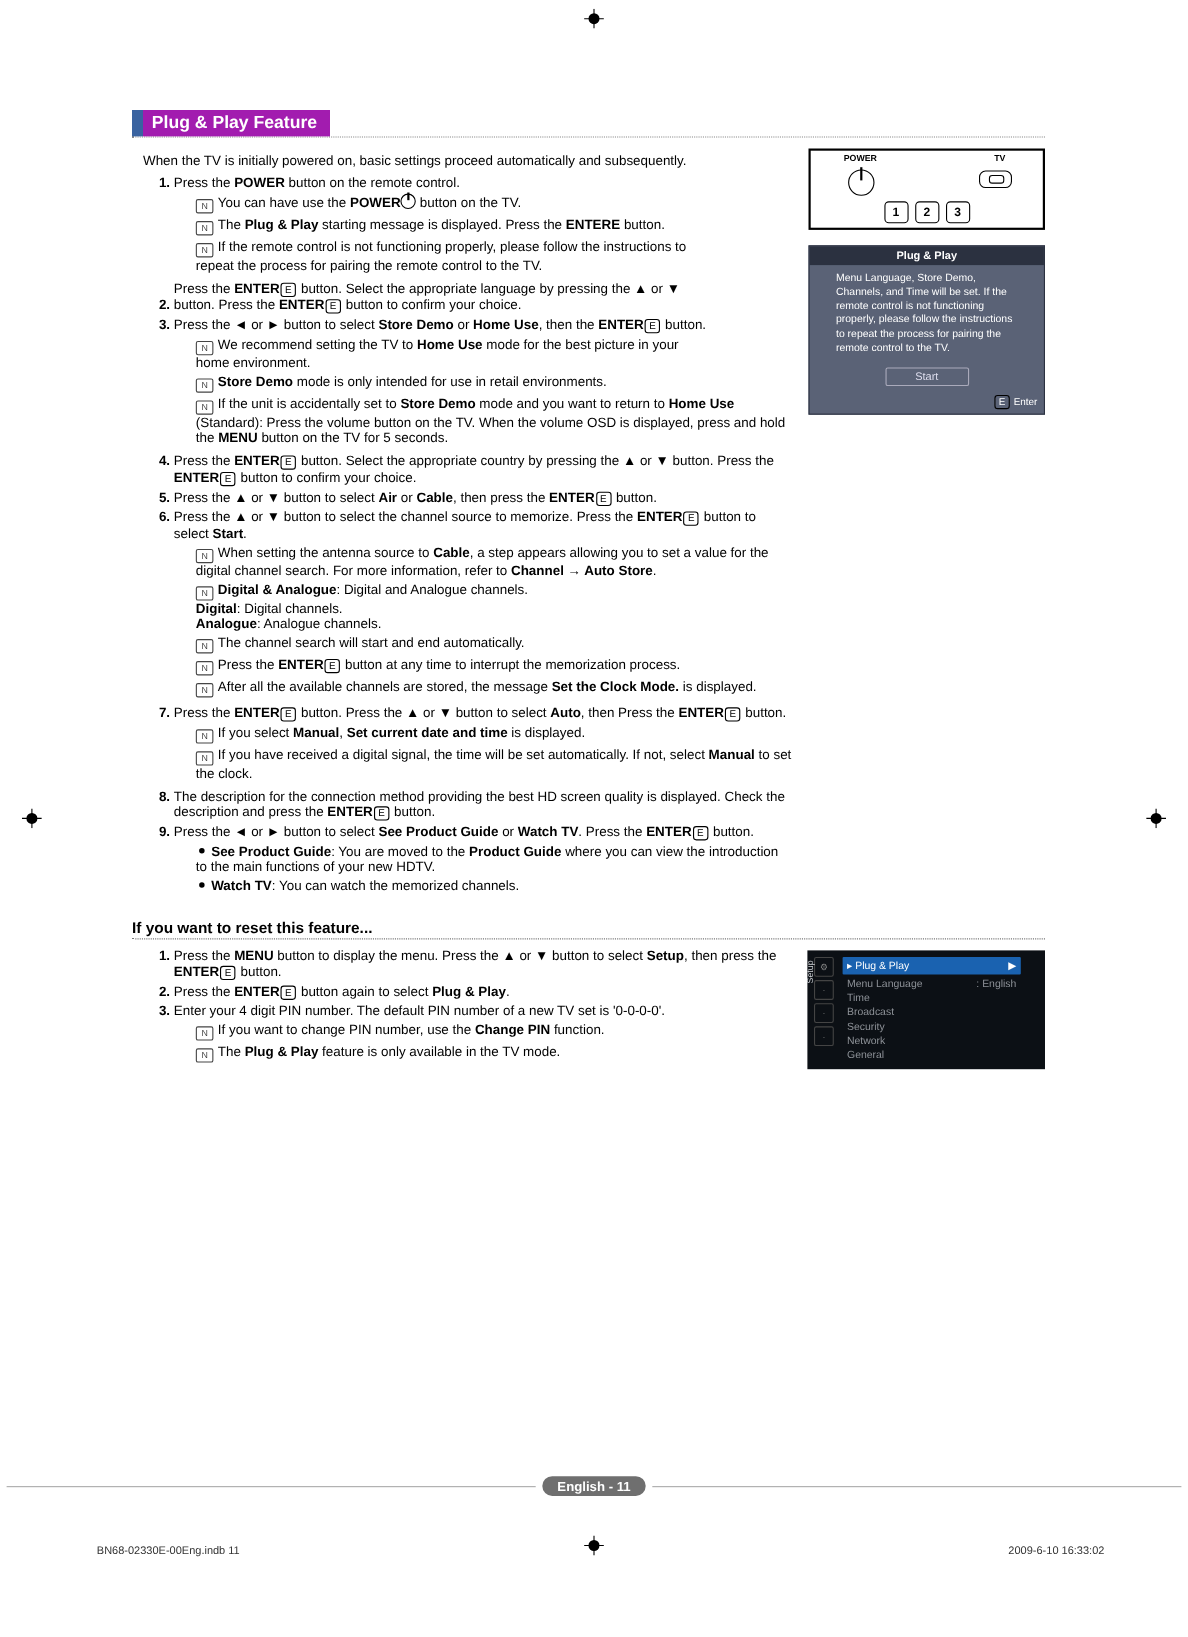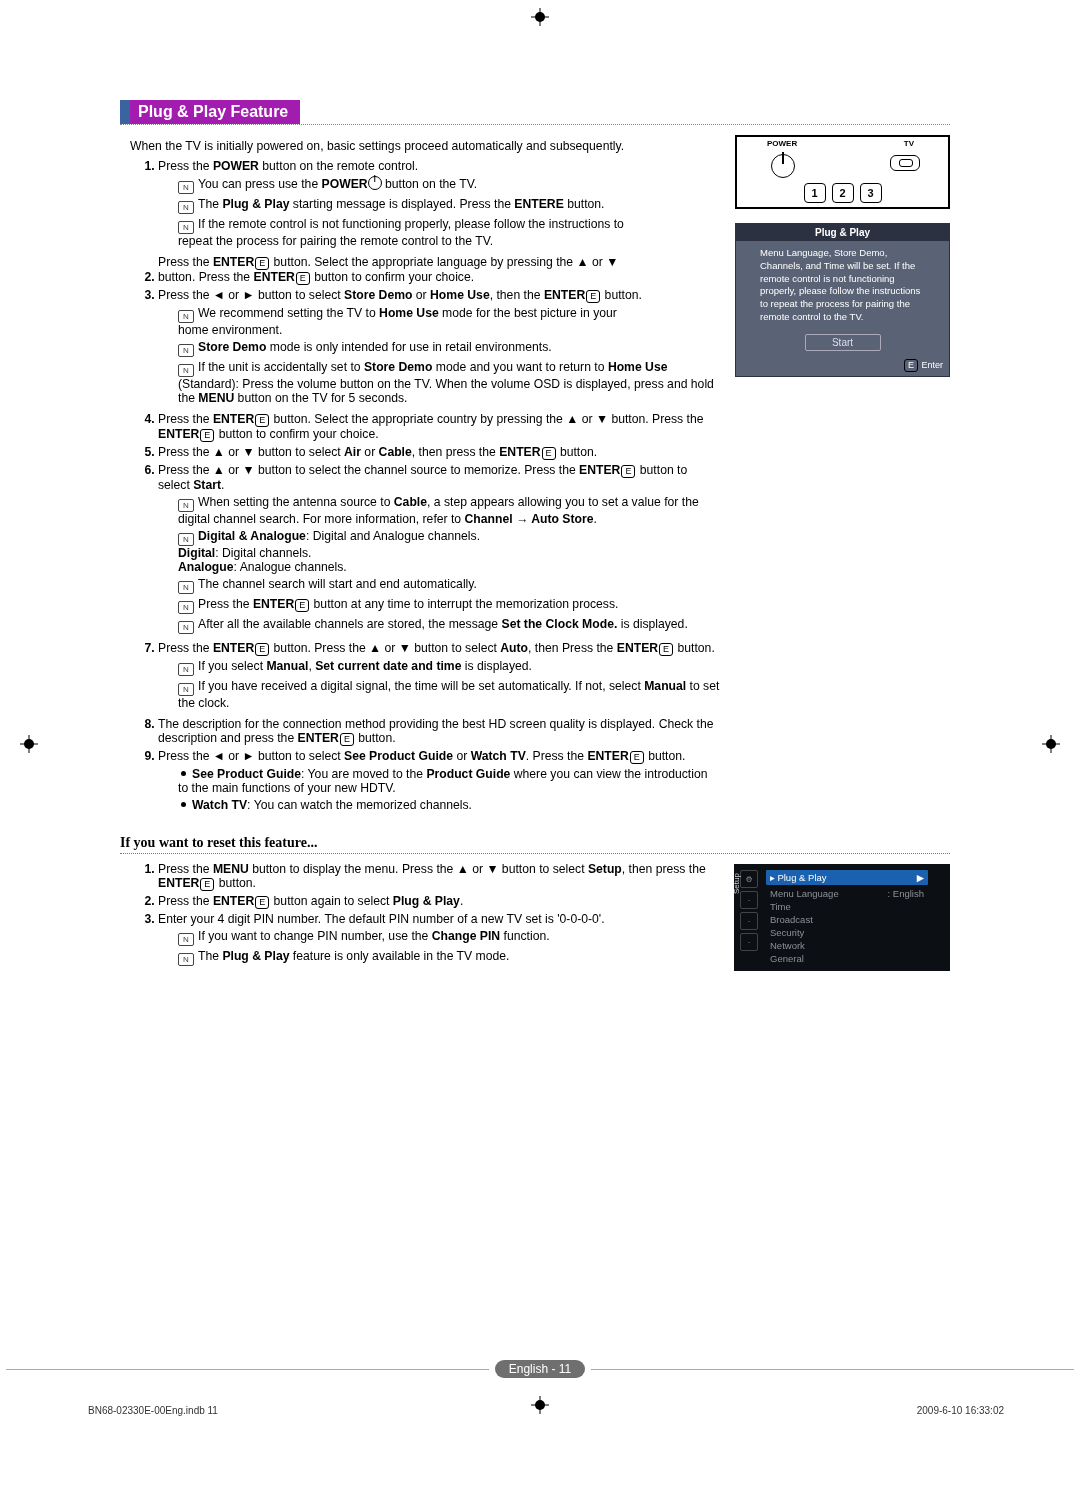--- a/index.html
+++ b/index.html
@@ -104,36 +104,36 @@
   }
   .right-box2 .hdr { background:#2b3140; text-align:center; font-weight:bold; padding:3px 0; font-size:10px;}
   .right-box2 .msg { padding:6px 24px 4px; line-height:1.35; }
   .startbtn {
     margin:6px auto 6px; display:block; width:74px; text-align:center;
     border:1px solid #aab; color:#dde; font-size:10px; padding:2px 0; border-radius:2px;
   }
   .right-box2 .ftr { text-align:right; padding:2px 6px 4px; font-size:9px;}
   .subhead {
     border-bottom:1px dotted #777; font-weight:bold; font-size:14px;
-    margin:18px 0 6px 0; padding-bottom:2px;font-family:Liberation Serif, serif;
+    margin:18px 0 6px 0; padding-bottom:2px;
   }
   .menu-shot {
     width:212px; float:right; margin:4px 0 0 14px;
     background:#0c1015; color:#cfd3d7; font-size:9.5px; padding:4px 2px 6px 2px;
   }
   .menu-shot .rowhl{background:#1a62b0;color:#fff;padding:2px 4px;margin:2px 20px 2px 30px;border-radius:1px;display:flex;justify-content:space-between;}
   .menu-shot .row{padding:1px 4px;margin:0 20px 0 30px;display:flex;justify-content:space-between;color:#8d9197;}
   .menu-shot-wrap{position:relative;}
   .sideicons{position:absolute;left:6px;top:6px;width:20px;}
   .sideicons div{width:16px;height:16px;margin-bottom:3px;border:1px solid #444;border-radius:2px;font-size:8px;display:flex;align-items:center;justify-content:center;color:#888;}
   .sidebar-label{position:absolute;left:-2px;top:30px;font-size:8px;color:#cfd3d7;transform:rotate(-90deg);transform-origin:left top;}
   .pgfoot{
-    position:absolute; left:0; right:0; bottom:110px;
+    position:absolute; left:0; right:0; bottom:128px;
     display:flex; align-items:center; justify-content:center;
-    font-weight:normal; color:#fff;
+    font-weight:bold; color:#fff;
   }
   .pgfoot .pill{
     background:#6f6f6f; border-radius:10px; padding:2px 14px; font-size:12px;
   }
   .pgfoot .line{flex:1;height:1px;background:#aaa;margin:0 6px;}
   .docfoot{
     position:absolute; left:88px; right:76px; bottom:72px;
     display:flex; justify-content:space-between; font-size:10px; color:#333;
   }
   .regmark{
@@ -187,21 +187,21 @@
 
   <div class="col-wrap">
     <div class="col-left">
       <div class="intro">When the TV is initially powered on, basic settings proceed automatically and subsequently.</div>
 
       <ol class="main">
 
         <li>
           <span class="body"><span>Press the </span><b>POWER</b><span> button on the remote control.</span></span>
           <ul class="sublist">
-            <li><span class="note-icon">N</span><span>You can press use the </span><b>POWER</b><span class="power-icon"></span><span> button on the TV.</span></li>
+            <li><span class="note-icon">N</span><span>You can have use the </span><b>POWER</b><span class="power-icon"></span><span> button on the TV.</span></li>
             <li><span class="note-icon">N</span><span>The </span><b>Plug &amp; Play</b><span> starting message is displayed. Press the </span><b>ENTERE</b><span> button.</span></li>
             <li style="max-width:460px;"><span class="note-icon">N</span><span>If the remote control is not functioning properly, please follow the instructions to repeat the process for pairing the remote control to the TV.</span></li>
           </ul>
         </li>
 
         <li>
           <span class="body" style="display:inline-block;max-width:470px;"><span>Press the </span><b>ENTER</b><span class="enter-icon">E</span><span> button. Select the appropriate language by pressing the ▲ or ▼ button. Press the </span><b>ENTER</b><span class="enter-icon">E</span><span> button to confirm your choice.</span></span>
         </li>
 
         <li>

